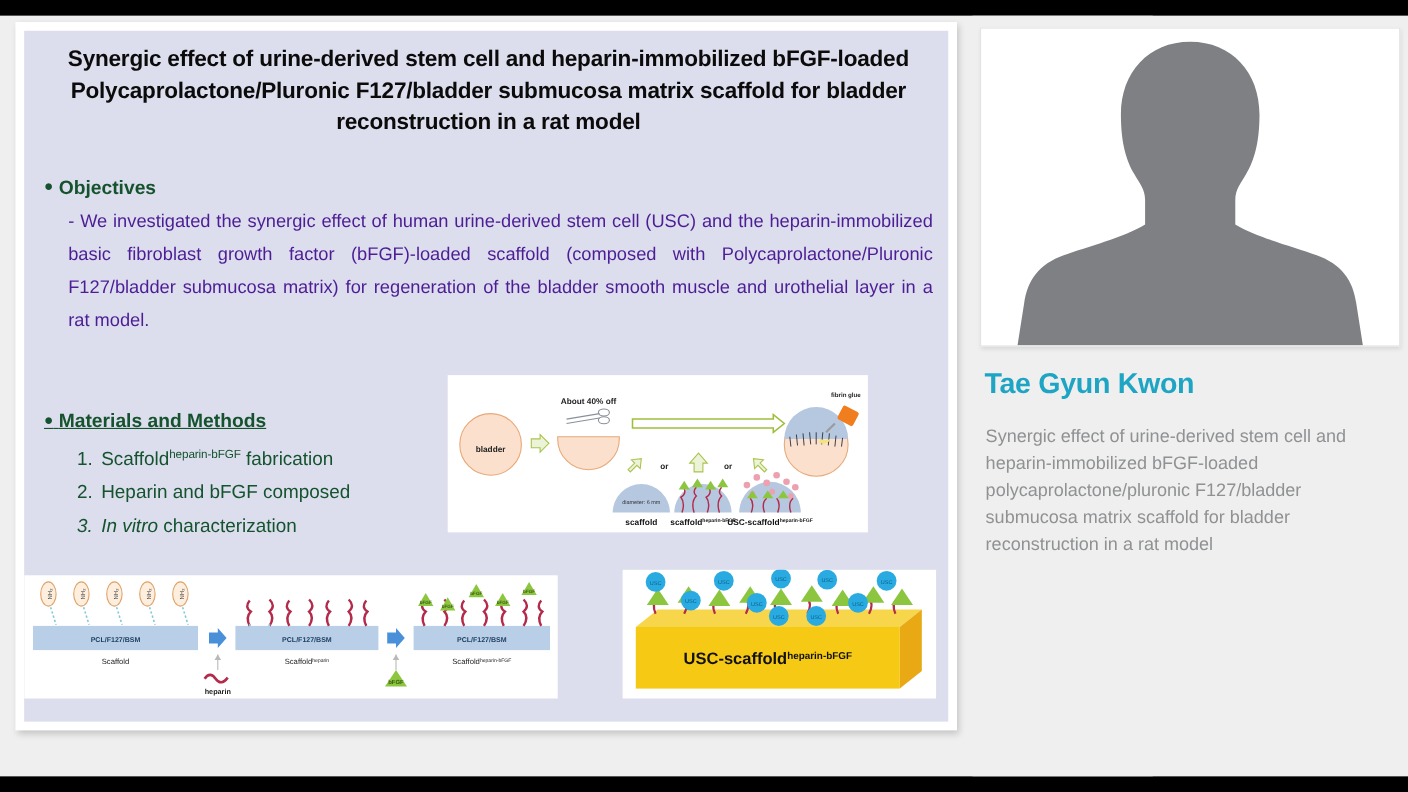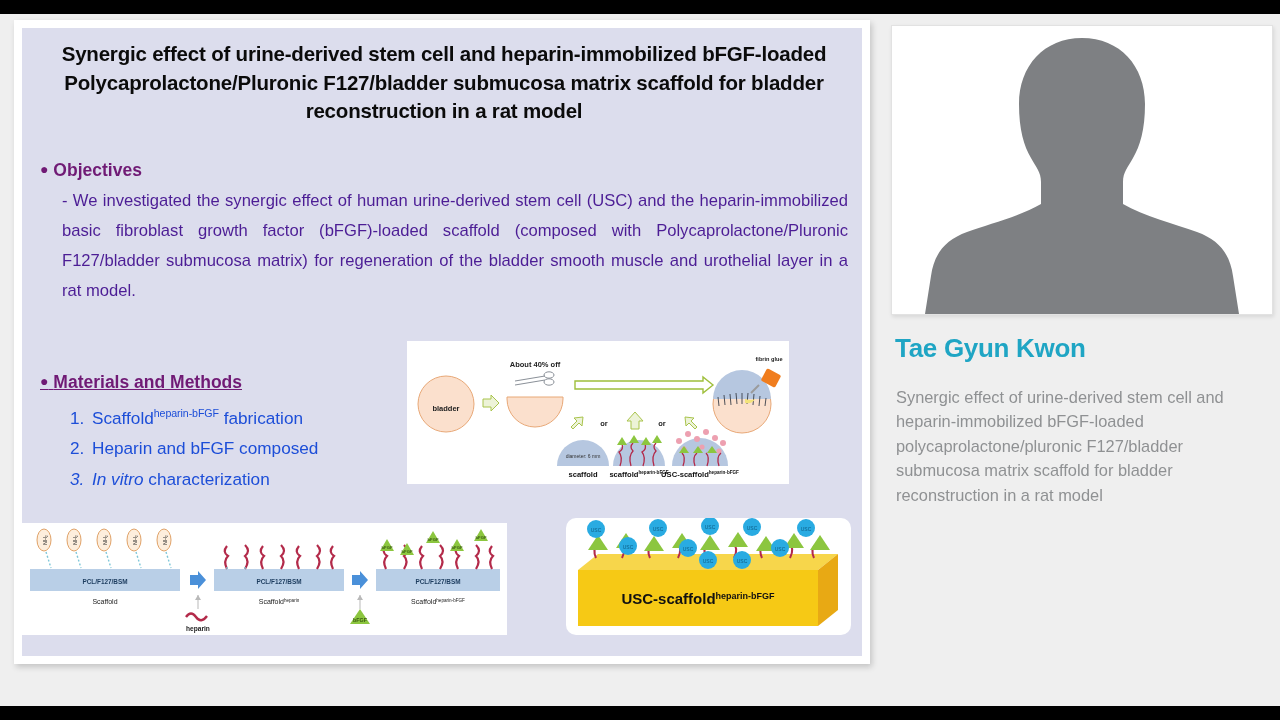--- a/index.html
+++ b/index.html
@@ -42,40 +42,40 @@
     font-size: 20.5px;
     line-height: 28.5px;
     color: #0b0b0b;
     letter-spacing: -0.2px;
   }
 
   .bullet-head {
     position: absolute;
     font-weight: bold;
     font-size: 17.5px;
-    color: #701a75;
+    color: #14532d;
   }
   .bullet-head .dot { font-size: 14px; vertical-align: 2px; }
   #obj-head { left: 18px; top: 132px; }
   #mm-head  { left: 18px; top: 344px; text-decoration: underline; }
 
   #obj-body {
     position: absolute; left: 40px; top: 158px; width: 786px;
     font-size: 16.6px;
     line-height: 30px;
     color: #4c1d95;
     text-align: justify;
     text-justify: inter-word;
   }
 
   #mm-list {
     position: absolute; left: 48px; top: 370px; width: 400px;
     font-size: 17.2px;
     line-height: 30.5px;
-    color: #1d4ed8;
+    color: #14532d;
     list-style: none;
   }
   #mm-list li { white-space: nowrap; }
   #mm-list li .num { display: inline-block; width: 22px; }
   #mm-list li.ital .num,
   #mm-list li.ital .it { font-style: italic; }
   sup { font-size: 0.62em; vertical-align: super; letter-spacing: -0.1px; }
 
   
   #fig-flow {
@@ -90,21 +90,20 @@
     position: absolute; left: 0px; top: 495px;
     width: 485px; height: 112px;
     background: #ffffff;
   }
 
   
   #fig-b {
     position: absolute; left: 544px; top: 490px;
     width: 285px; height: 117px;
     background: #ffffff;
-    border-radius: 10px;
   }
 
   
   #info-panel {
     position: absolute; left: 884px; top: 0px;
     width: 396px; height: 692px;
     background: #efefef;
   }
   #avatar-frame {
     position: absolute; left: 7px; top: 11px;

